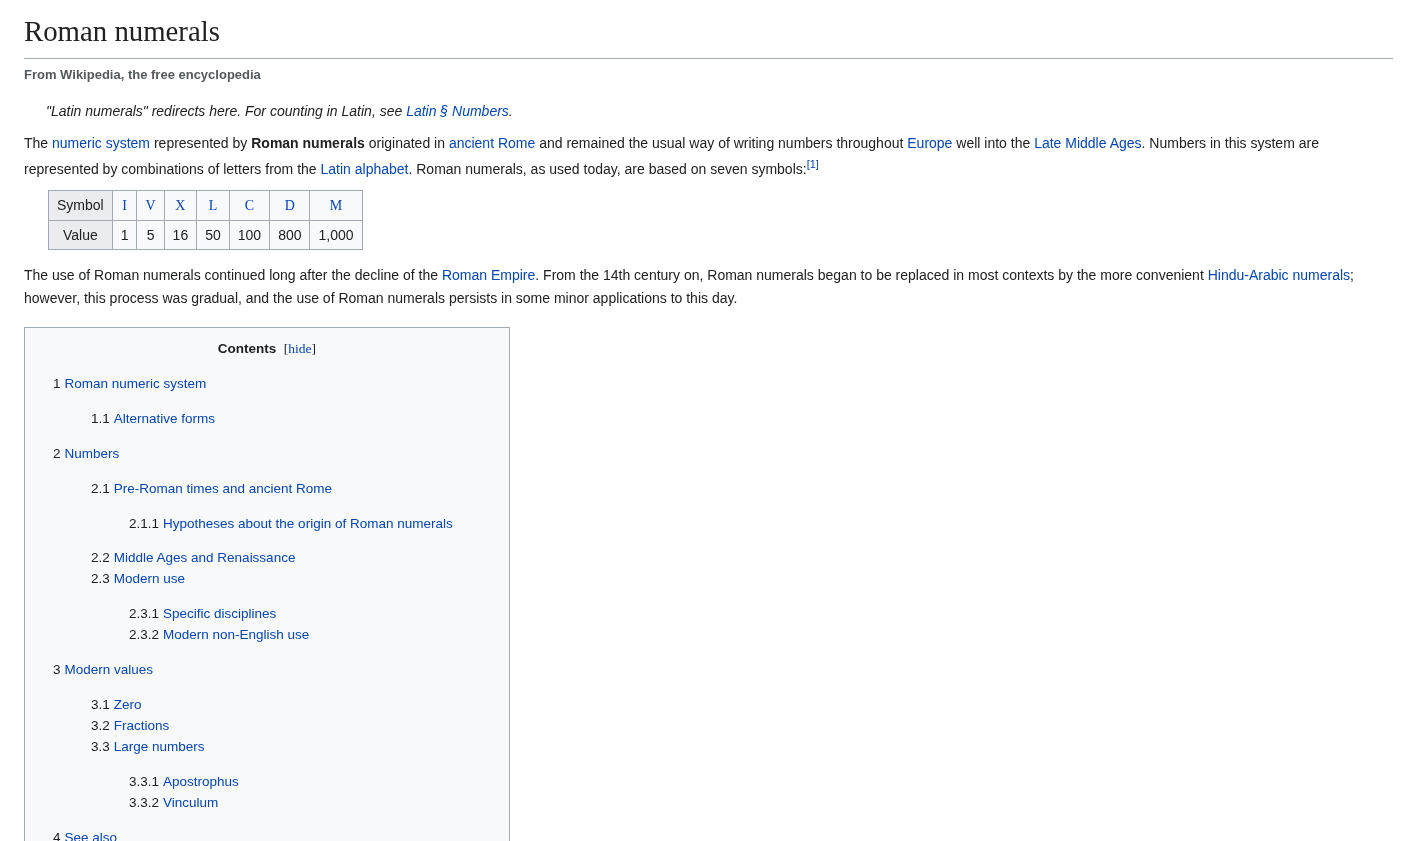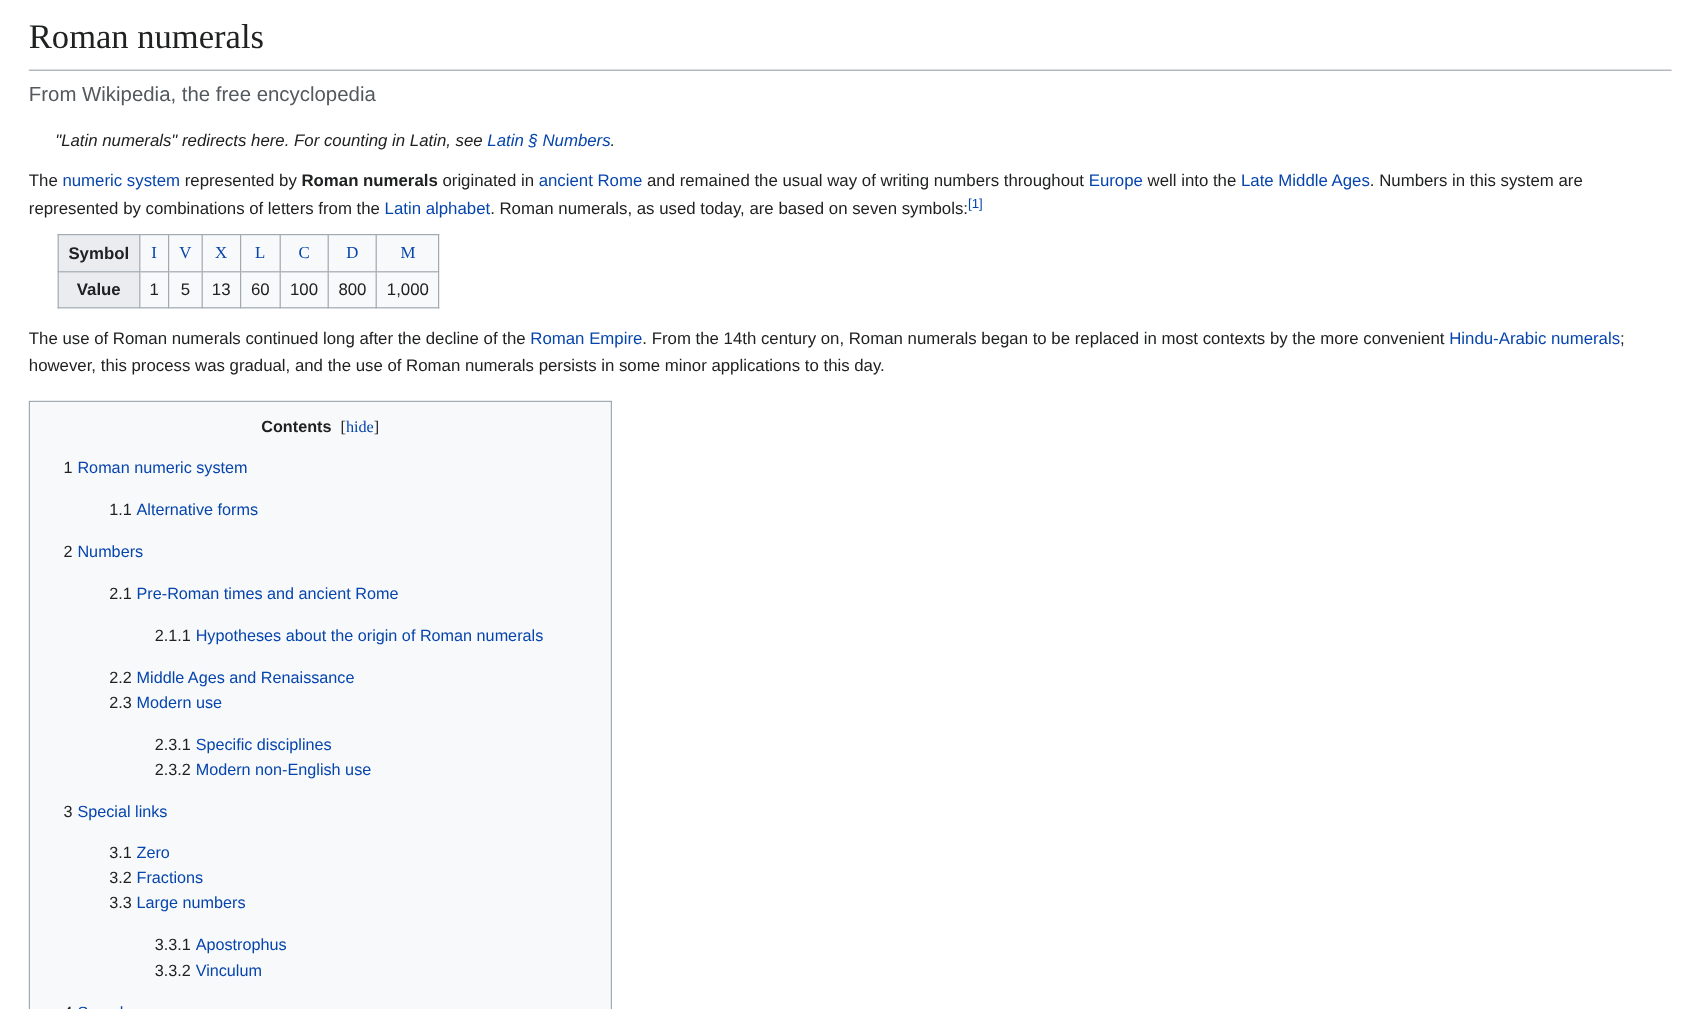--- a/index.html
+++ b/index.html
@@ -13,23 +13,24 @@
   }
   h1 {
     font-family: "Linux Libertine", Georgia, "Times New Roman", serif;
     font-weight: normal;
     font-size: 28.8px;
     border-bottom: 1px solid #a2a9b1;
     margin: 8px 0 6px 0;
     padding-bottom: 4px;
   }
   .subtitle {
-    font-size: 17px;
+    font-size: 13px;
     color: #54595d;
     margin: 6px 0 14px 0;
+    font-weight: bold;
   }
   .hatnote {
     padding-left: 22px;
     margin-bottom: 10px;
     font-style: italic;
   }
   a {
     color: #0645ad;
     text-decoration: none;
   }
@@ -44,21 +45,21 @@
     margin: 6px 0 14px 24px;
     background: #f8f9fa;
   }
   table.wikitable th, table.wikitable td {
     border: 1px solid #a2a9b1;
     padding: 3px 8px;
     text-align: center;
   }
   table.wikitable th {
     background: #eaecf0;
-    font-weight: bold;
+    font-weight: normal;
   }
   .toc {
     display: inline-block;
     border: 1px solid #a2a9b1;
     background: #f8f9fa;
     padding: 10px 14px 14px 14px;
     font-size: 13.5px;
     margin-top: 8px;
   }
   .toc-title {
@@ -117,22 +118,22 @@
     <td><a href="#" class="serif-letter">X</a></td>
     <td><a href="#" class="serif-letter">L</a></td>
     <td><a href="#" class="serif-letter">C</a></td>
     <td><a href="#" class="serif-letter">D</a></td>
     <td><a href="#" class="serif-letter">M</a></td>
   </tr>
   <tr>
     <th>Value</th>
     <td>1</td>
     <td>5</td>
-    <td>13</td>
-    <td>60</td>
+    <td>16</td>
+    <td>50</td>
     <td>100</td>
     <td>800</td>
     <td>1,000</td>
   </tr>
 </tbody>
   </table>
 
 <p>
   <span>The use of Roman numerals continued long after the decline of the </span><a href="#">Roman Empire</a><span>. From the 14th century on, Roman numerals began to be replaced in most contexts by the more convenient </span><a href="#">Hindu-Arabic numerals</a><span>; however, this process was gradual, and the use of Roman numerals persists in some minor applications to this day.</span>
 </p>
@@ -148,21 +149,21 @@
       <li><span class="tocnum">2</span><a href="#">Numbers</a><ul>
           <li><span class="tocnum">2.1</span><a href="#">Pre-Roman times and ancient Rome</a><ul>
               <li><span class="tocnum">2.1.1</span><a href="#">Hypotheses about the origin of Roman numerals</a></li>
             </ul></li>
           <li><span class="tocnum">2.2</span><a href="#">Middle Ages and Renaissance</a></li>
           <li><span class="tocnum">2.3</span><a href="#">Modern use</a><ul>
               <li><span class="tocnum">2.3.1</span><a href="#">Specific disciplines</a></li>
               <li><span class="tocnum">2.3.2</span><a href="#">Modern non-English use</a></li>
             </ul></li>
         </ul></li>
-      <li><span class="tocnum">3</span><a href="#">Special links</a><ul>
+      <li><span class="tocnum">3</span><a href="#">Modern values</a><ul>
           <li><span class="tocnum">3.1</span><a href="#">Zero</a></li>
           <li><span class="tocnum">3.2</span><a href="#">Fractions</a></li>
           <li><span class="tocnum">3.3</span><a href="#">Large numbers</a><ul>
               <li><span class="tocnum">3.3.1</span><a href="#">Apostrophus</a></li>
               <li><span class="tocnum">3.3.2</span><a href="#">Vinculum</a></li>
             </ul></li>
         </ul></li>
       <li><span class="tocnum">4</span><a href="#">See also</a></li>
       <li><span class="tocnum">5</span><a href="#">References</a></li>
       <li><span class="tocnum">7</span><a href="#">External links</a></li>

